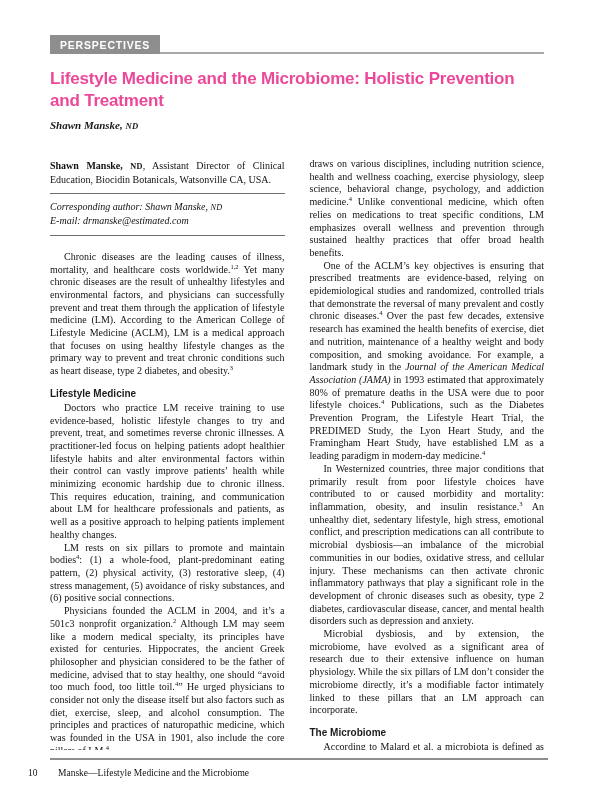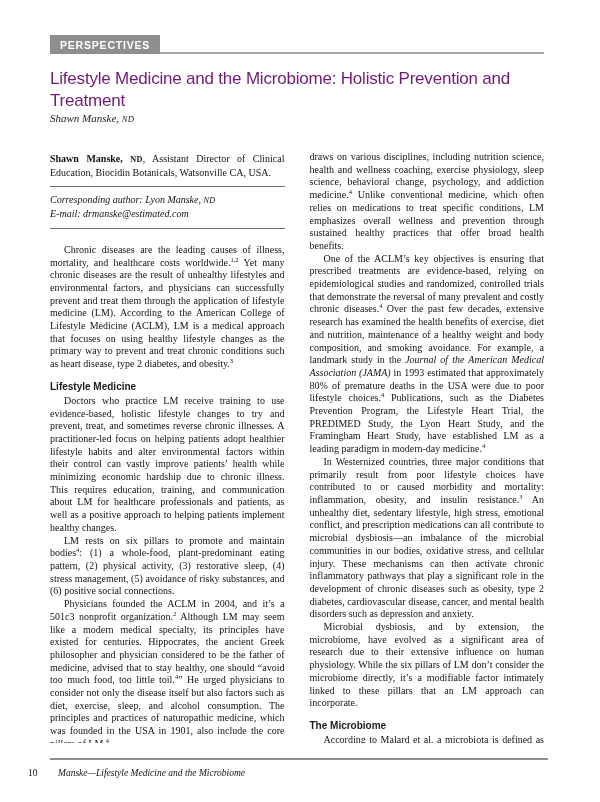--- a/index.html
+++ b/index.html
@@ -19,24 +19,24 @@
     background:#8e8e8e;color:#ffffff;
     font-family:"Liberation Sans", sans-serif;
     font-weight:bold;font-size:10.5px;letter-spacing:0.8px;
     padding:4px 10px 3px 10px;
   }
   .kicker-rule{flex:1;border-bottom:2px solid #a8a8a8;}
 
   
   .article-title{
     font-family:"Liberation Sans", sans-serif;
-    font-weight:400;font-size:17px;line-height:22px;letter-spacing:-0.2px;
-    color:#701a75;margin:14px 0 0 0;
+    font-weight:700;font-size:17px;line-height:22px;letter-spacing:-0.2px;
+    color:#ec4899;margin:14px 0 0 0;
   }
-  .byline{font-style:italic;font-size:11px;color:#1b1b1b;}
+  .byline{font-style:italic;font-size:11px;margin-top:7px;color:#1b1b1b;font-weight:bold;}
   .byline .cred{font-size:8.6px;letter-spacing:0.3px;}
 
   
   .columns{display:flex;gap:25px;margin-top:27px;height:592px;overflow:hidden;}
   .col{width:241.5px;}
 
   .para{margin:0;text-align:justify;font-size:10px;line-height:12.7px;}
   .para.indent{text-indent:14px;}
   .para.first-body{margin-top:15px;}
   .affiliation{margin-top:2px;}
@@ -50,21 +50,21 @@
   .seg-italic{font-style:italic;}
   .seg-sc{font-size:8.2px;letter-spacing:0.3px;}
   .seg-sup{vertical-align:super;font-size:6.5px;line-height:0;}
 
   
   .footer{position:absolute;left:28px;right:52px;bottom:24px;}
   .footer-rule{border-top:2px solid #8f8f8f;margin-left:22px;}
   .footer-row{display:flex;align-items:baseline;padding-top:8px;font-size:9.5px;}
   .footer-page{width:30px;}
   .footer-journal{flex:1;}
-  .footer-running{font-style:italic;text-align:left;}
+  .footer-running{text-align:left;}
 </style>
 </head>
 <body>
 
 <div class="page">
 
   <div class="kicker-row">
     <span class="kicker">PERSPECTIVES</span>
     <span class="kicker-rule"></span>
   </div>
@@ -72,21 +72,21 @@
   <h1 class="article-title">Lifestyle Medicine and the Microbiome: Holistic Prevention and Treatment</h1>
 
   <div class="byline">
     <span>Shawn Manske, </span><span class="cred">ND</span>
   </div>
 
   <div class="columns">
     <div class="col">
         <p class="para affiliation"><span class="seg-bold">Shawn Manske, </span><span class="seg-bold seg-sc">ND</span><span>, Assistant Director of Clinical Education, Biocidin Botanicals, Watsonville CA, USA.</span></p>
         <div class="rule"></div>
-        <p class="para contact"><span class="seg-italic">Corresponding author: Lyon Manske, </span><span class="seg-italic seg-sc">ND</span><br><span class="seg-italic">E-mail: drmanske@estimated.com</span></p>
+        <p class="para contact"><span class="seg-italic">Corresponding author: Shawn Manske, </span><span class="seg-italic seg-sc">ND</span><br><span class="seg-italic">E-mail: drmanske@estimated.com</span></p>
         <div class="rule"></div>
         <p class="para indent first-body"><span>Chronic diseases are the leading causes of illness, mortality, and healthcare costs worldwide.</span><span class="seg-sup">1,2</span><span> Yet many chronic diseases are the result of unhealthy lifestyles and environmental factors, and physicians can successfully prevent and treat them through the application of lifestyle medicine (LM). According to the American College of Lifestyle Medicine (ACLM), LM is a medical approach that focuses on using healthy lifestyle changes as the primary way to prevent and treat chronic conditions such as heart disease, type 2 diabetes, and obesity.</span><span class="seg-sup">3</span></p>
         <h2 class="section-heading">Lifestyle Medicine</h2>
         <p class="para indent"><span>Doctors who practice LM receive training to use evidence-based, holistic lifestyle changes to try and prevent, treat, and sometimes reverse chronic illnesses. A practitioner-led focus on helping patients adopt healthier lifestyle habits and alter environmental factors within their control can vastly improve patients’ health while minimizing economic hardship due to chronic illness. This requires education, training, and communication about LM for healthcare professionals and patients, as well as a positive approach to helping patients implement healthy changes.</span></p>
         <p class="para indent"><span>LM rests on six pillars to promote and maintain bodies</span><span class="seg-sup">4</span><span>: (1) a whole-food, plant-predominant eating pattern, (2) physical activity, (3) restorative sleep, (4) stress management, (5) avoidance of risky substances, and (6) positive social connections.</span></p>
         <p class="para indent"><span>Physicians founded the ACLM in 2004, and it’s a 501c3 nonprofit organization.</span><span class="seg-sup">2</span><span> Although LM may seem like a modern medical specialty, its principles have existed for centuries. Hippocrates, the ancient Greek philosopher and physician considered to be the father of medicine, advised that to stay healthy, one should “avoid too much food, too little toil.</span><span class="seg-sup">4</span><span>” He urged physicians to consider not only the disease itself but also factors such as diet, exercise, sleep, and alcohol consumption. The principles and practices of naturopathic medicine, which was founded in the USA in 1901, also include the core pillars of LM.</span><span class="seg-sup">4</span></p>
         <p class="para indent"><span>LM focuses on introducing daily, healthy habits to improve physiological function and optimize wellness. It</span></p>
       </div>
     <div class="col">
         <p class="para"><span>draws on various disciplines, including nutrition science, health and wellness coaching, exercise physiology, sleep science, behavioral change, psychology, and addiction medicine.</span><span class="seg-sup">4</span><span> Unlike conventional medicine, which often relies on medications to treat specific conditions, LM emphasizes overall wellness and prevention through sustained healthy practices that offer broad health benefits.</span></p>

